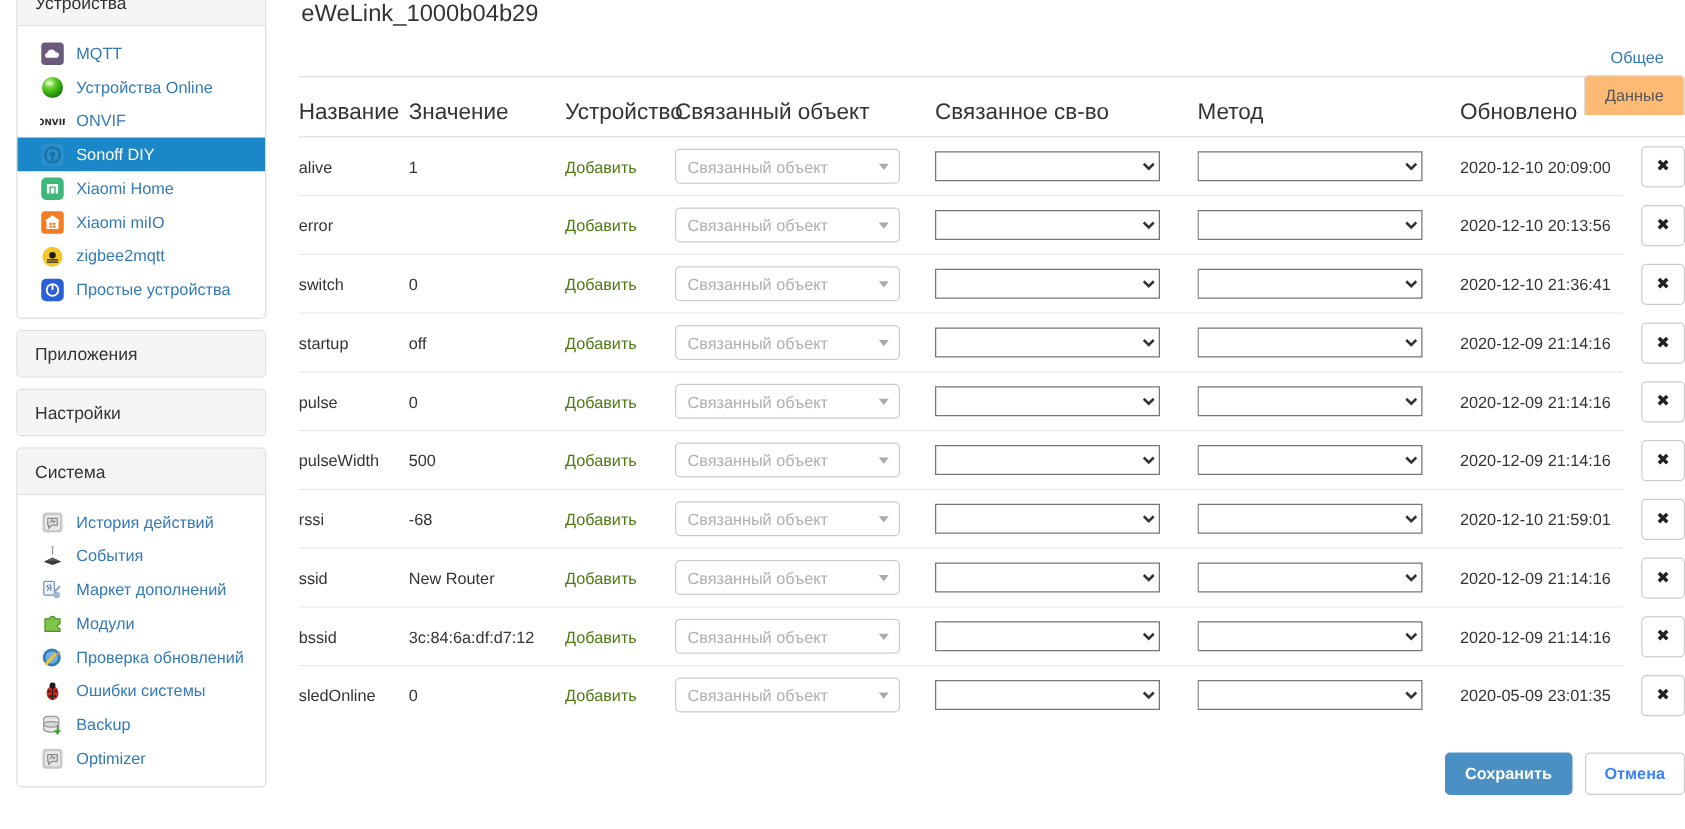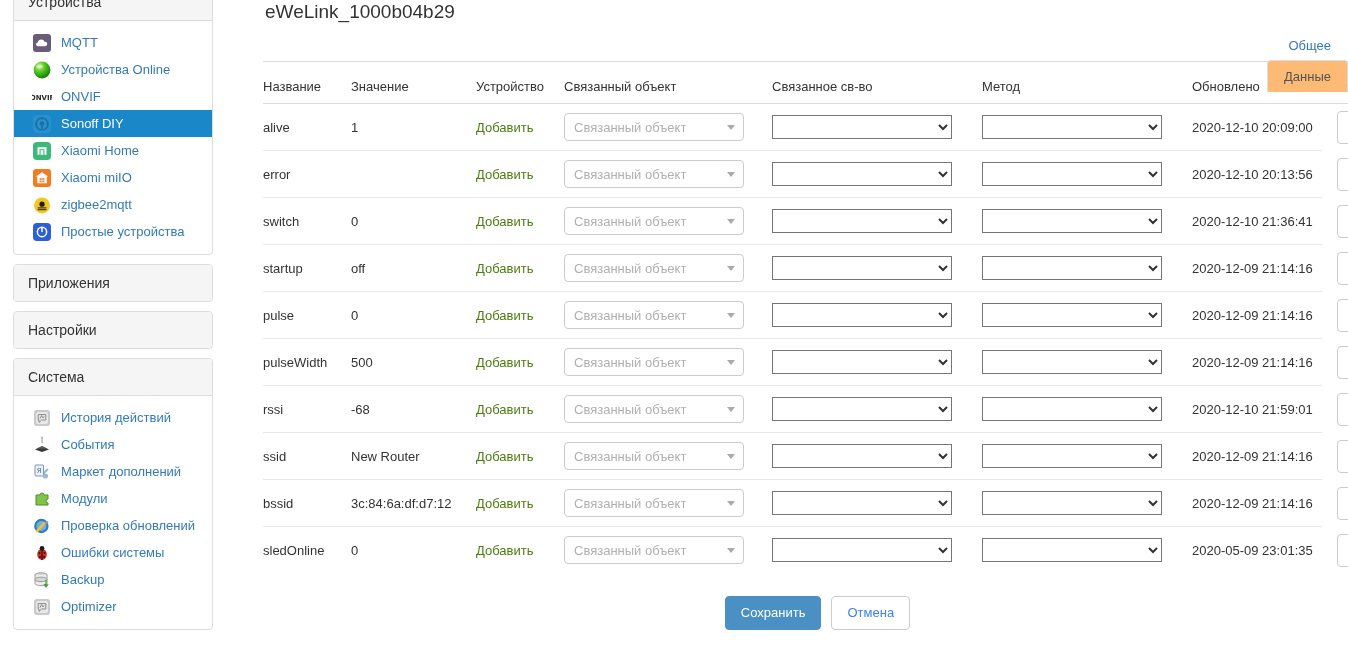--- a/index.html
+++ b/index.html
@@ -5,21 +5,21 @@
   * { box-sizing: border-box; }
   html, body {
     margin: 0; padding: 0;
     width: 1348px; height: 663px;
     overflow: hidden;
     background: #ffffff;
     font-family: "Liberation Sans", sans-serif;
     font-size: 13px;
     color: #333333;
   }
-  #app { display: flex; width: 1348px; height: 663px; background:#fff;gap:24px; }
+  #app { display: flex; width: 1348px; height: 663px; background:#fff; }
 
   
   #sidebar {
     width: 225px; min-width: 225px; height: 663px;
     background: #ffffff;
     padding: 0 12px 0 13px;
     position: relative;
     overflow: hidden;
   }
   .panel {
@@ -109,21 +109,21 @@
     color: #555555;
     cursor: default;
   }
 
   
   #grid { width: 1109px; margin-top: 17px; }
   table.tbl { width: 1109px; border-collapse: collapse; table-layout: fixed; }
   table.tbl th {
     text-align: left;
     font-weight: normal;
-    font-size: 13px;
+    font-size: 18px;
     color: #333333;
     padding: 0 0 9px 0;
     border-bottom: 1px solid #dddddd;
     white-space: nowrap;
     vertical-align: bottom;
   }
   table.tbl td {
     border-top: 1px solid #e8e8e8;
     padding: 0;
     height: 47px;
@@ -195,23 +195,24 @@
     cursor: pointer;
     display: flex; align-items: center; justify-content: center;
     font-family: "DejaVu Sans", sans-serif;
     font-weight: bold;
   }
   .del-cell { padding-left: 15px !important; }
 
   
   #footer {
     width: 1109px;
-    display: flex; justify-content: center; align-items: center;
+    display: flex; justify-content: flex-end; align-items: center;
     gap: 10px;
     margin-top: 22px;
+    font-weight: bold;
   }
   .btn {
     font-family: "Liberation Sans", sans-serif;
     font-size: 13px;
     padding: 8px 15px;
     border-radius: 4px;
     cursor: pointer;
     line-height: 16px;
   }
   .btn-primary { background: #4a90c4; border: 1px solid #4a90c4; color: #ffffff; }

